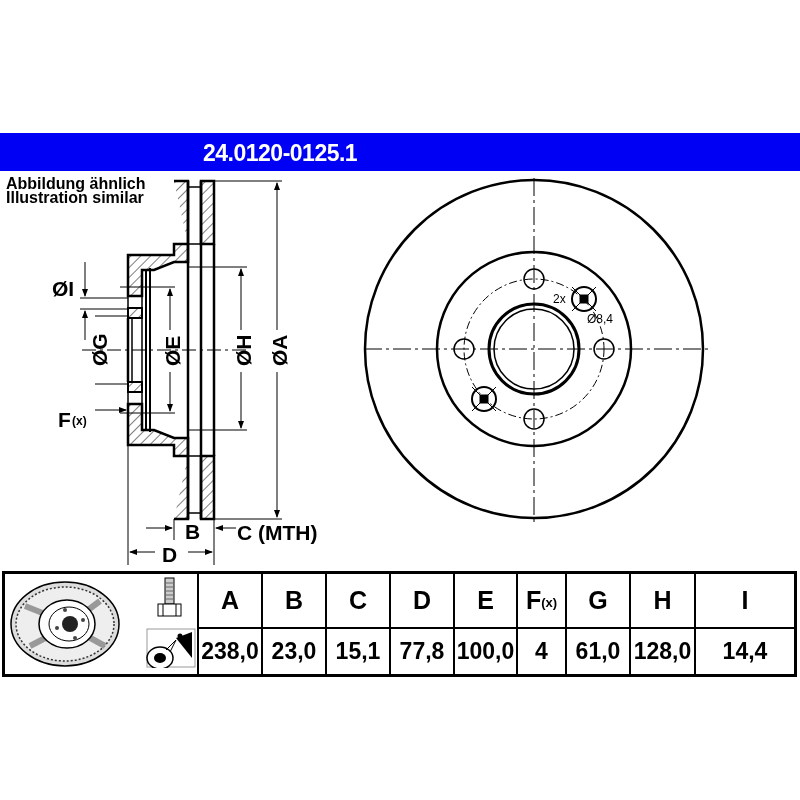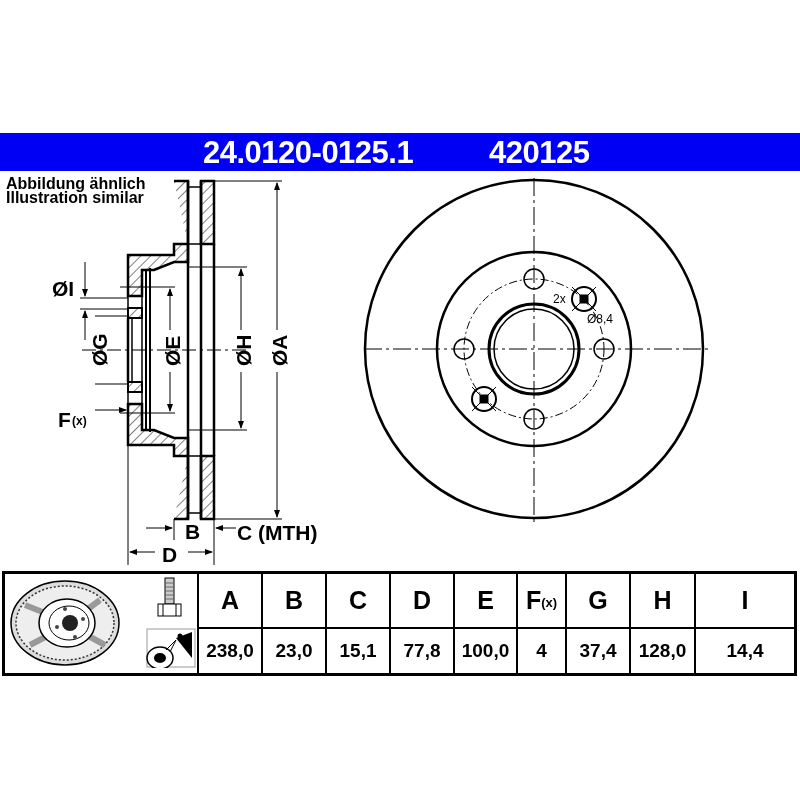--- a/index.html
+++ b/index.html
@@ -1,39 +1,38 @@
 <!DOCTYPE html>
 <html><head>
 <meta charset="utf-8">
 <style>
   html, body { margin: 0; padding: 0; background: #ffffff; }
   body { width: 800px; height: 800px; position: relative; overflow: hidden;
          font-family: "Liberation Sans", sans-serif; color: #000; }
   .banner { position: absolute; left: 0; top: 133px; width: 800px; height: 38px;
             background: #0000f5; }
   .banner-text { position: absolute; top: 0; height: 38px; line-height: 40px;
-                 color: #ffffff; font-weight: bold; font-size: 31px; letter-spacing: -0.5px; }
+                 color: #ffffff; font-weight: bold; font-size: 23px; letter-spacing: -0.5px; }
   .note { position: absolute; left: 6px; top: 177px; font-size: 16px; font-weight: bold; line-height: 14px; }
   svg.drawing { position: absolute; left: 0; top: 0; }
   .spec-table { position: absolute; left: 2px; top: 571px; border-collapse: collapse;
                 border: 3px solid #000; }
   .spec-table td { border: 2px solid #000; text-align: center; font-weight: bold;
                    padding: 0; }
   .hdr td.lbl { height: 53px; font-size: 25px; }
-  .val td { height: 40px; font-size: 19px; }
+  .val td { height: 40px; font-size: 23px; }
   .fx-sub { font-size: 13px; vertical-align: 2px; }
   .img-cell { width: 140px; position: relative; }
   .icon-cell { width: 52px; }
 </style>
 </head>
 <body>
 
 <div class="banner">
   <span class="banner-text" style="left:203px">24.0120-0125.1</span>
-  <span class="banner-text" style="left:489px">420125</span>
 </div>
 
 <div class="note">
   <div>Abbildung ähnlich</div>
   <div>Illustration similar</div>
 </div>
 
 <svg class="drawing" width="800" height="570" viewBox="0 0 800 570">
   <defs>
     <pattern id="hatch" patternUnits="userSpaceOnUse" width="7" height="7" patternTransform="rotate(45)">
@@ -203,18 +202,18 @@
         <path d="M30,12 L24,24" stroke="#000" stroke-width="1"></path>
         <circle cx="34" cy="8" r="2.5" fill="#000"></circle>
       </svg>
     </td>
     <td>238,0</td>
     <td>23,0</td>
     <td>15,1</td>
     <td>77,8</td>
     <td>100,0</td>
     <td>4</td>
-    <td>37,4</td>
+    <td>61,0</td>
     <td>128,0</td>
     <td>14,4</td>
   </tr>
 </tbody>
   </table>
 
 </body></html>

